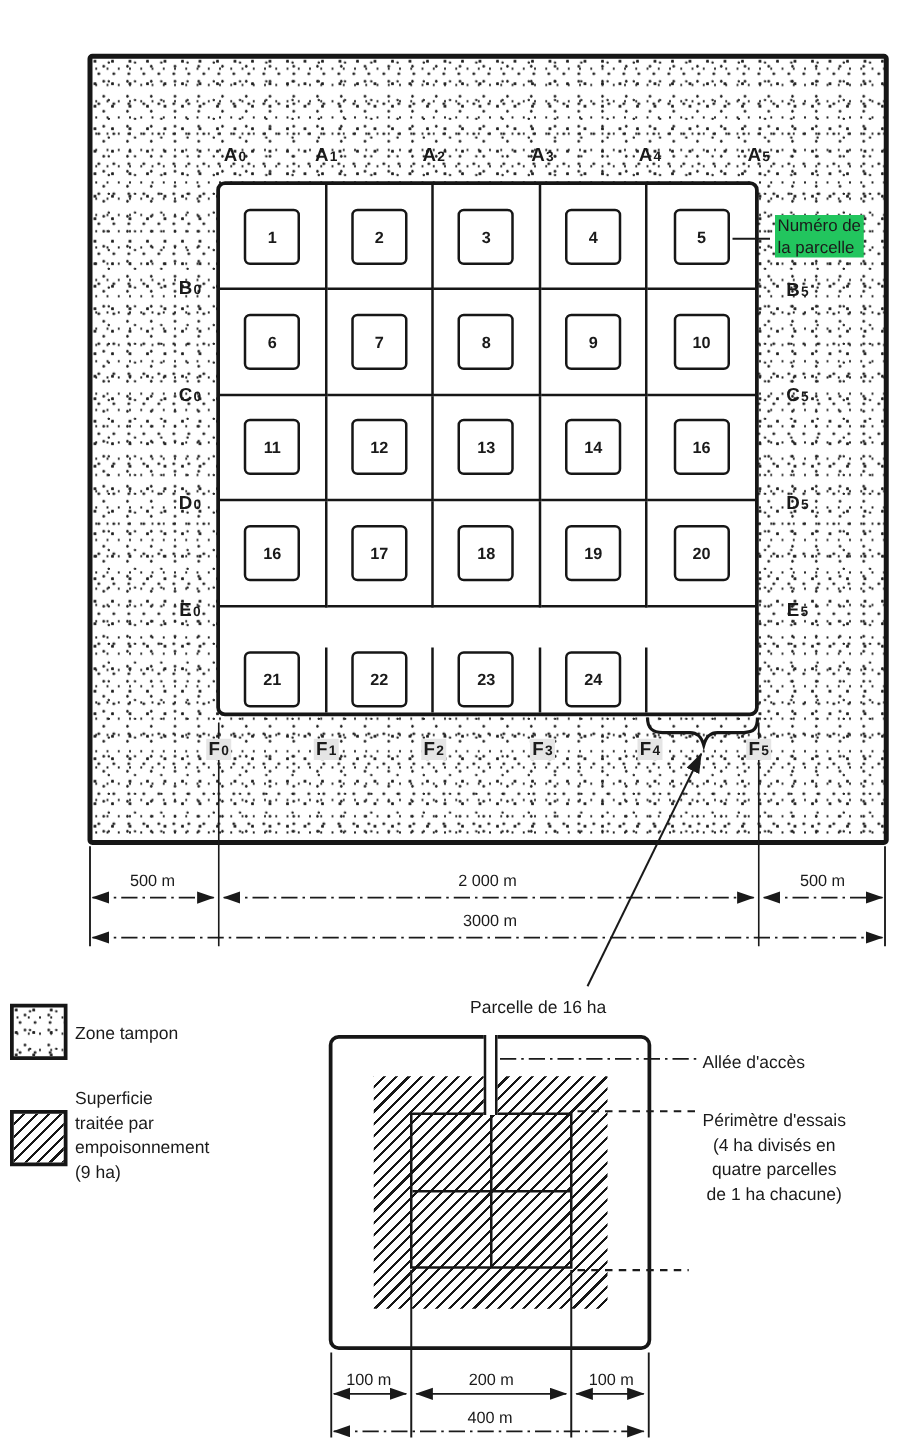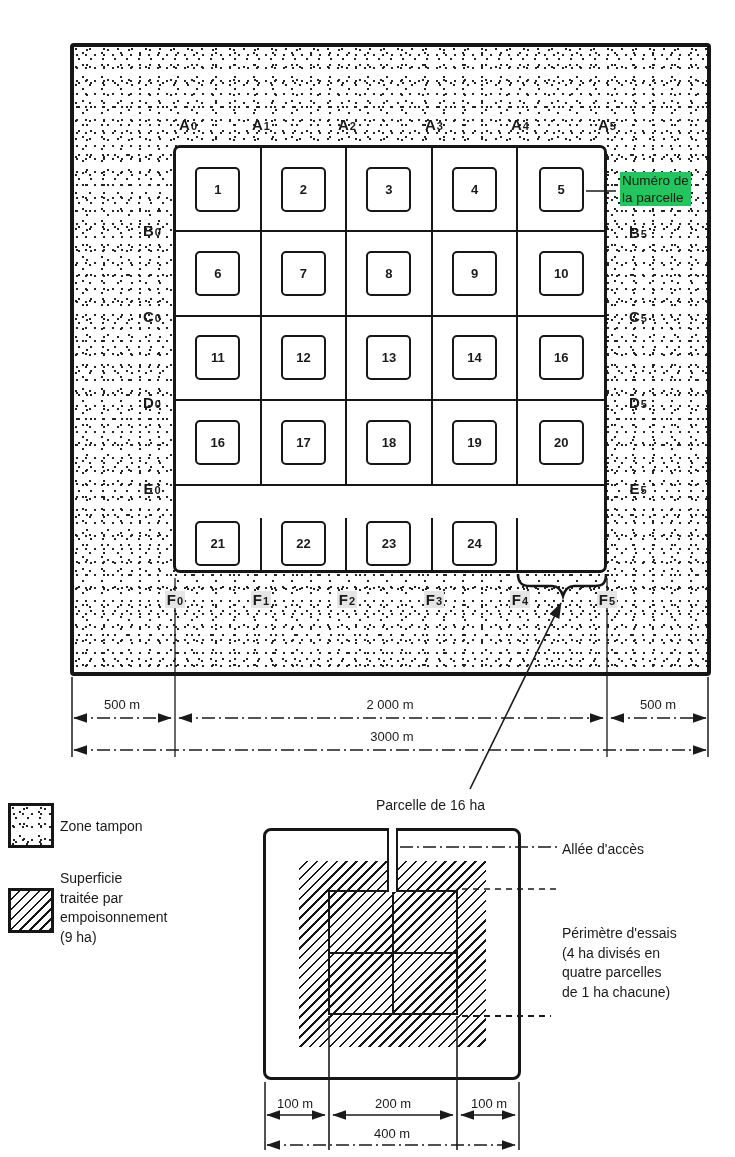--- a/index.html
+++ b/index.html
@@ -253,21 +253,21 @@
   <div class="detail-title">Parcelle de 16 ha</div>
   <div class="detail-outer"></div>
   <div class="detail-hatch hatch"></div>
   <div class="detail-inner">
     <div class="vmid"></div>
     <div class="hmid"></div>
   </div>
   <div class="alley"></div>
 
   <div class="detail-note" style="left:562px; top:840px;">Allée d'accès</div>
-  <div class="detail-note" style="left:562px; top:924px;">
+  <div class="detail-note" style="left:562px; top:887px;text-align:center;">
     <div>Périmètre d'essais</div>
     <div>(4 ha divisés en</div>
     <div>quatre parcelles</div>
     <div>de 1 ha chacune)</div>
   </div>
 
   <div class="dimlbl" style="left:263px; top:1096px; width:64px;">100 m</div>
   <div class="dimlbl" style="left:361px; top:1096px; width:64px;text-align:center;">200 m</div>
   <div class="dimlbl" style="left:457px; top:1096px; width:64px;">100 m</div>
   <div class="dimlbl" style="left:360px; top:1126px; width:64px;">400 m</div>

